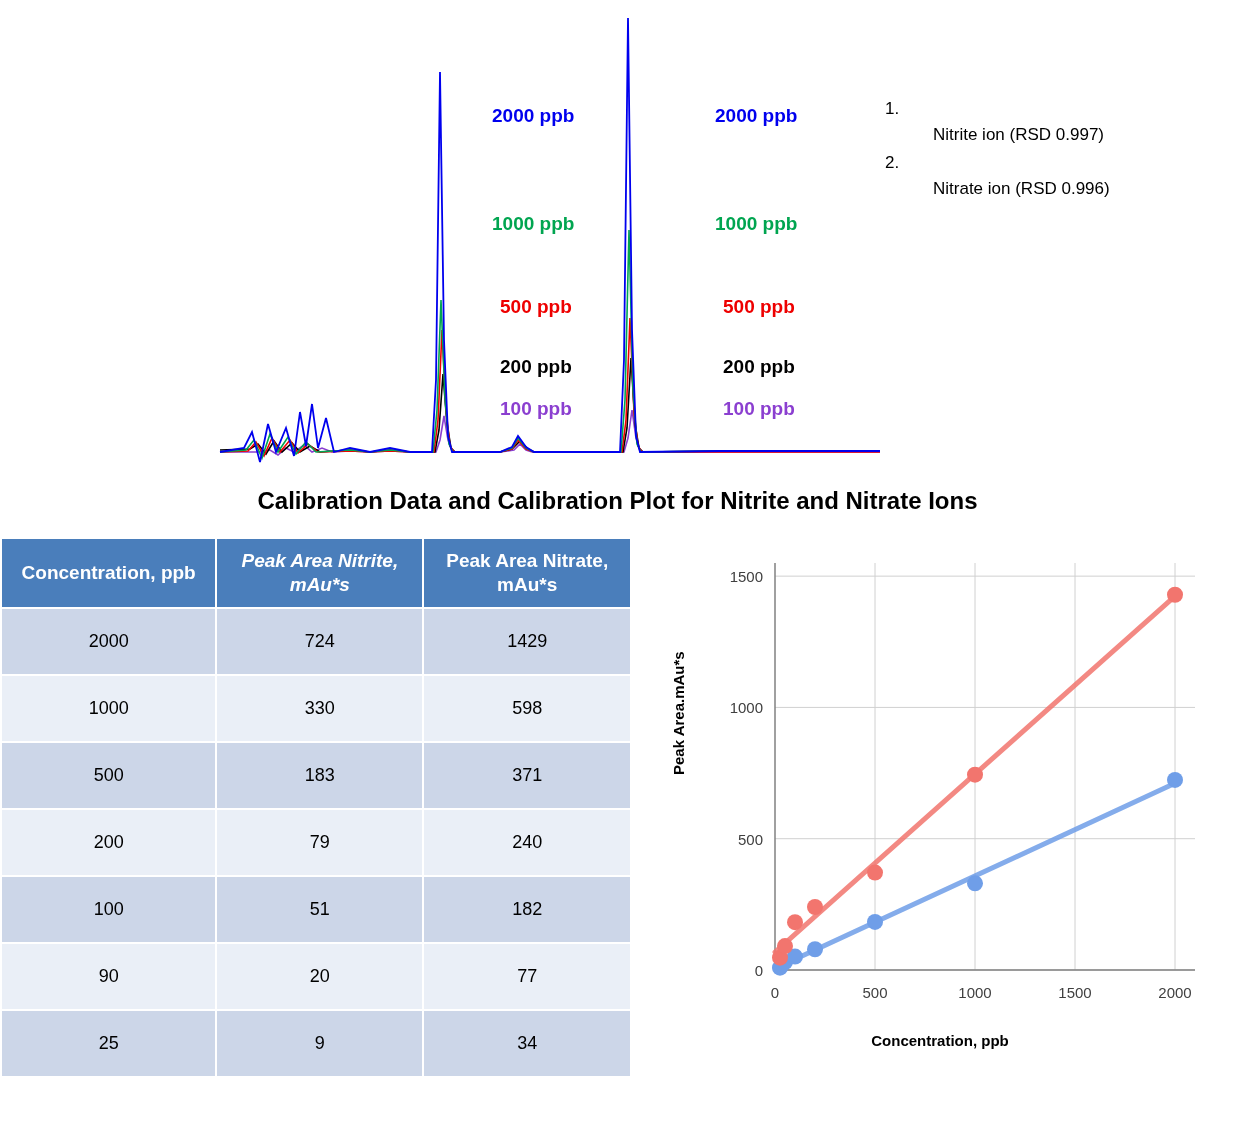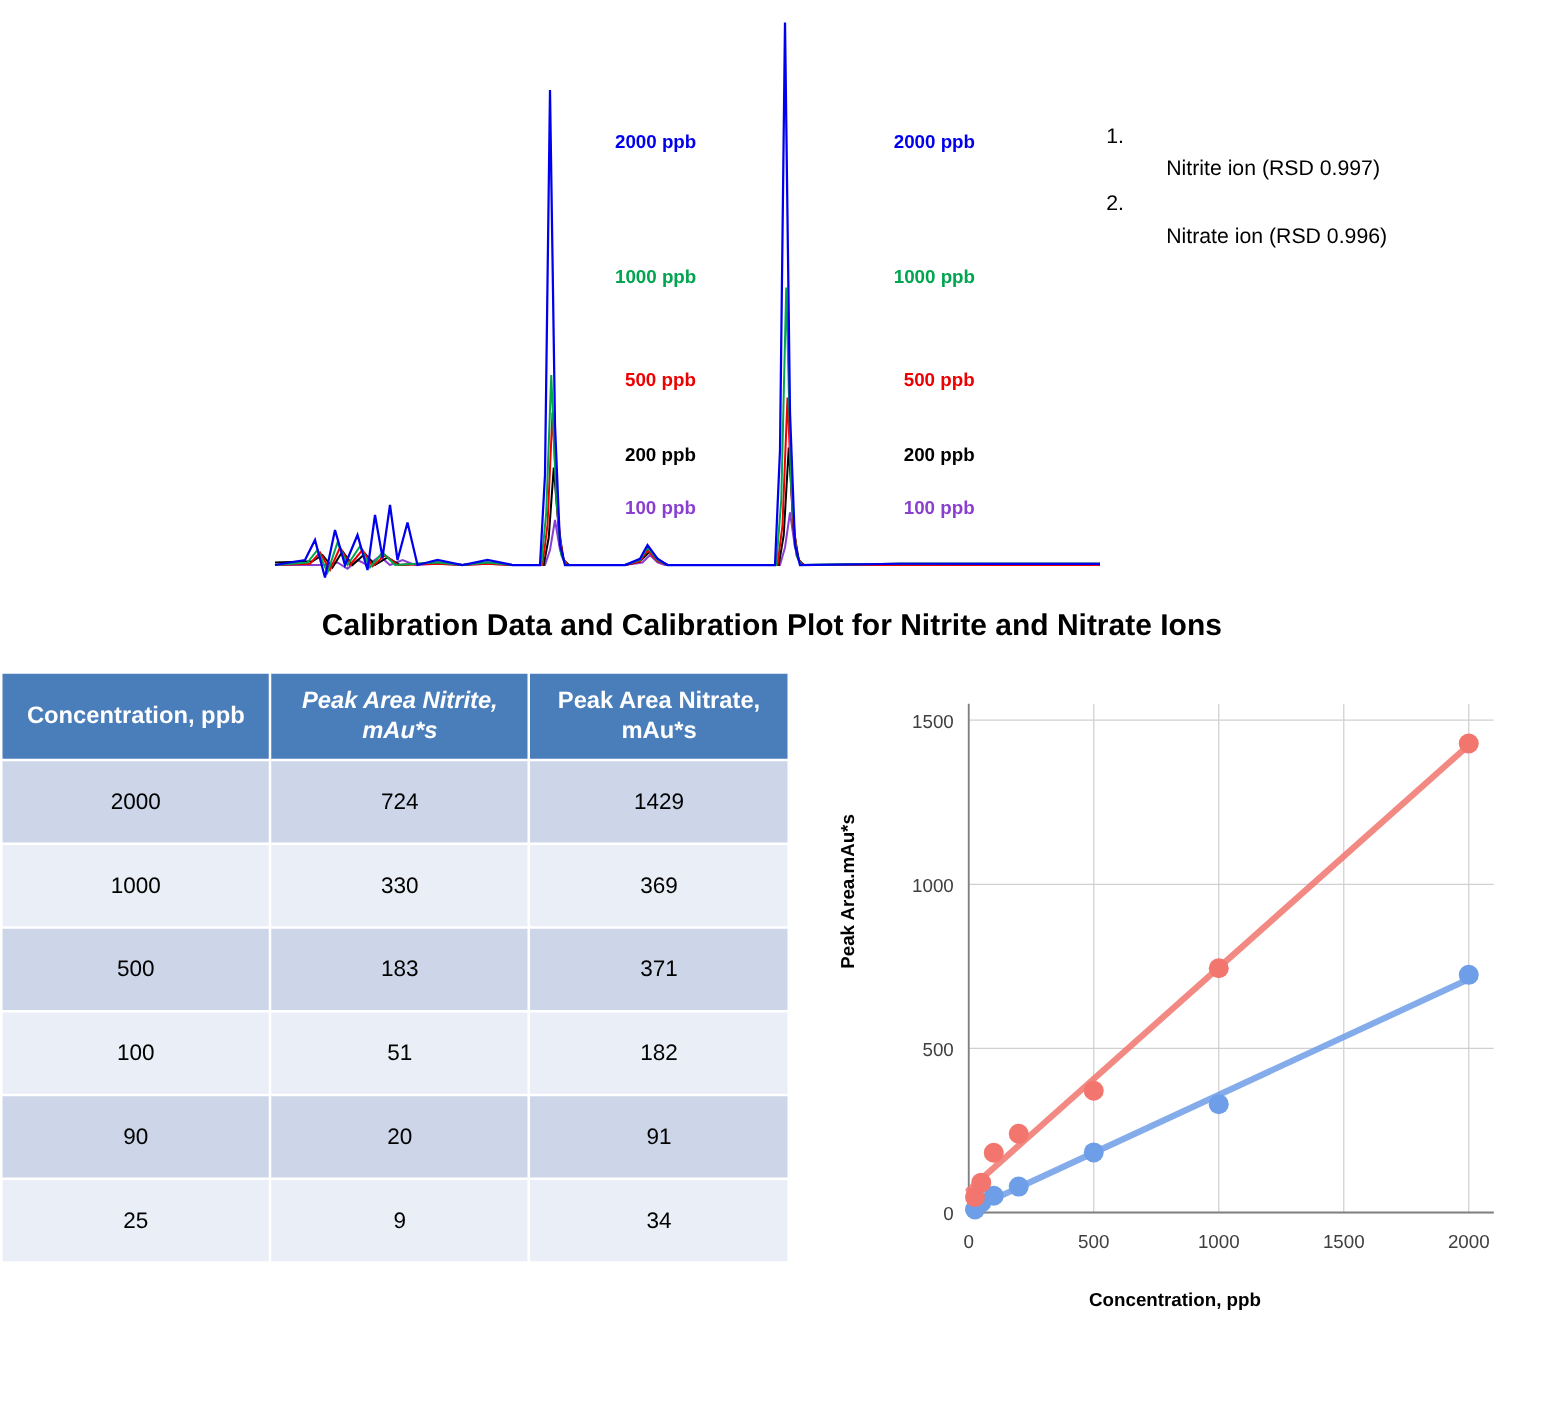--- a/index.html
+++ b/index.html
@@ -25,21 +25,21 @@
     height: 480px;
   }
   #chromatogram-svg {
     position: absolute;
     left: 200px;
     top: 0px;
   }
   .conc-label {
     position: absolute;
     font-weight: bold;
-    font-size: 15px;
+    font-size: 19px;
     white-space: nowrap;
   }
 
   
   #peak-legend {
     position: absolute;
     left: 885px;
     top: 95px;
     font-size: 17px;
     line-height: 28px;
@@ -200,36 +200,41 @@
   </thead>
   <tbody>
     <tr>
       <td>2000</td>
       <td>724</td>
       <td>1429</td>
     </tr>
     <tr>
       <td>1000</td>
       <td>330</td>
-      <td>369</td>
+      <td>598</td>
     </tr>
     <tr>
       <td>500</td>
       <td>183</td>
       <td>371</td>
     </tr>
     <tr>
+      <td>200</td>
+      <td>79</td>
+      <td>240</td>
+    </tr>
+    <tr>
       <td>100</td>
       <td>51</td>
       <td>182</td>
     </tr>
     <tr>
       <td>90</td>
       <td>20</td>
-      <td>91</td>
+      <td>77</td>
     </tr>
     <tr>
       <td>25</td>
       <td>9</td>
       <td>34</td>
     </tr>
   </tbody>
 </table>
 
 <div id="calibration-plot">

